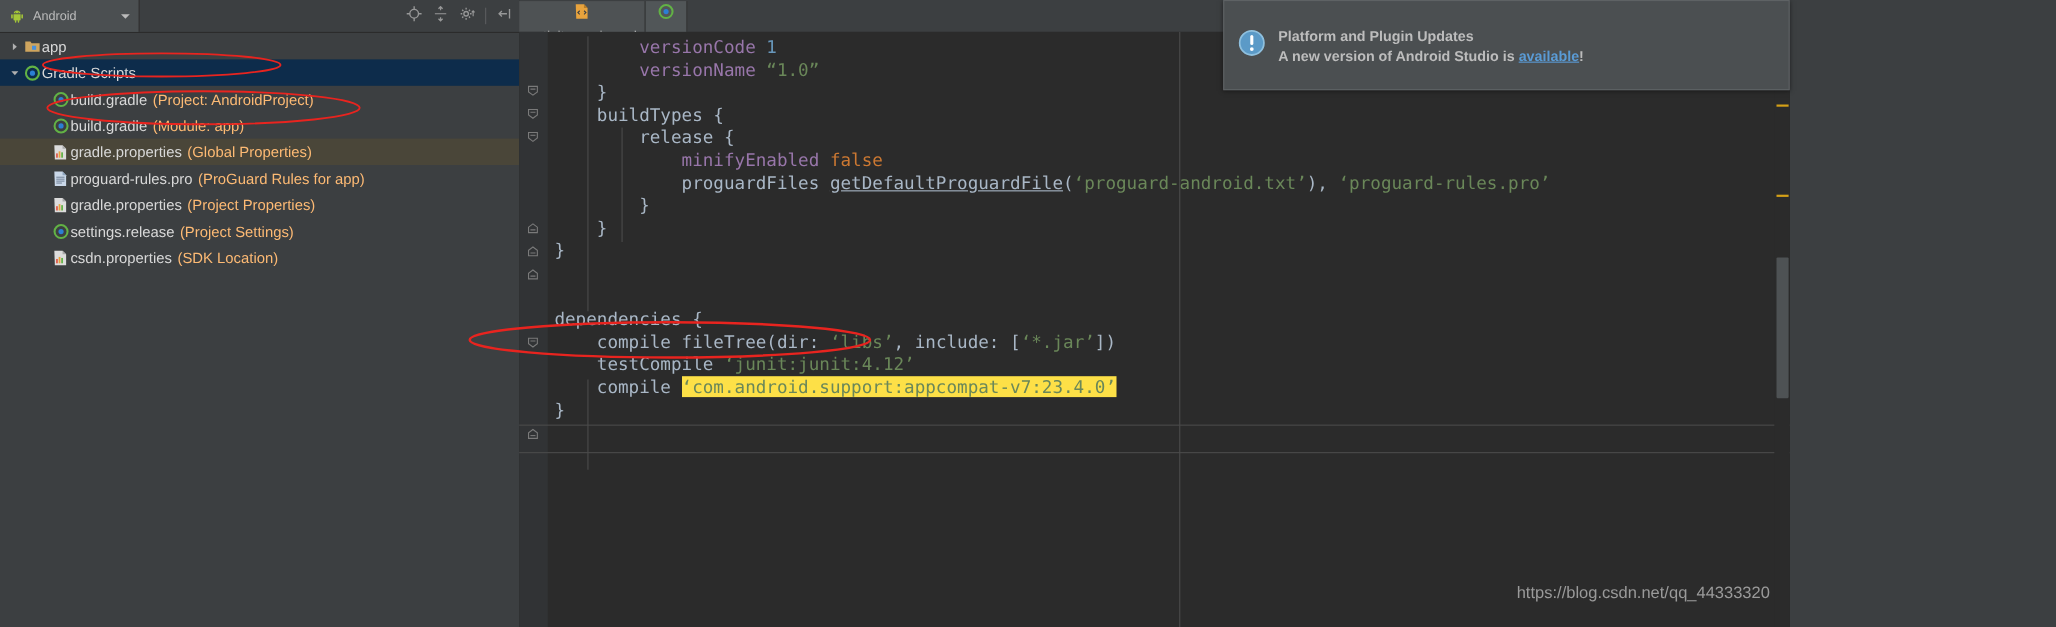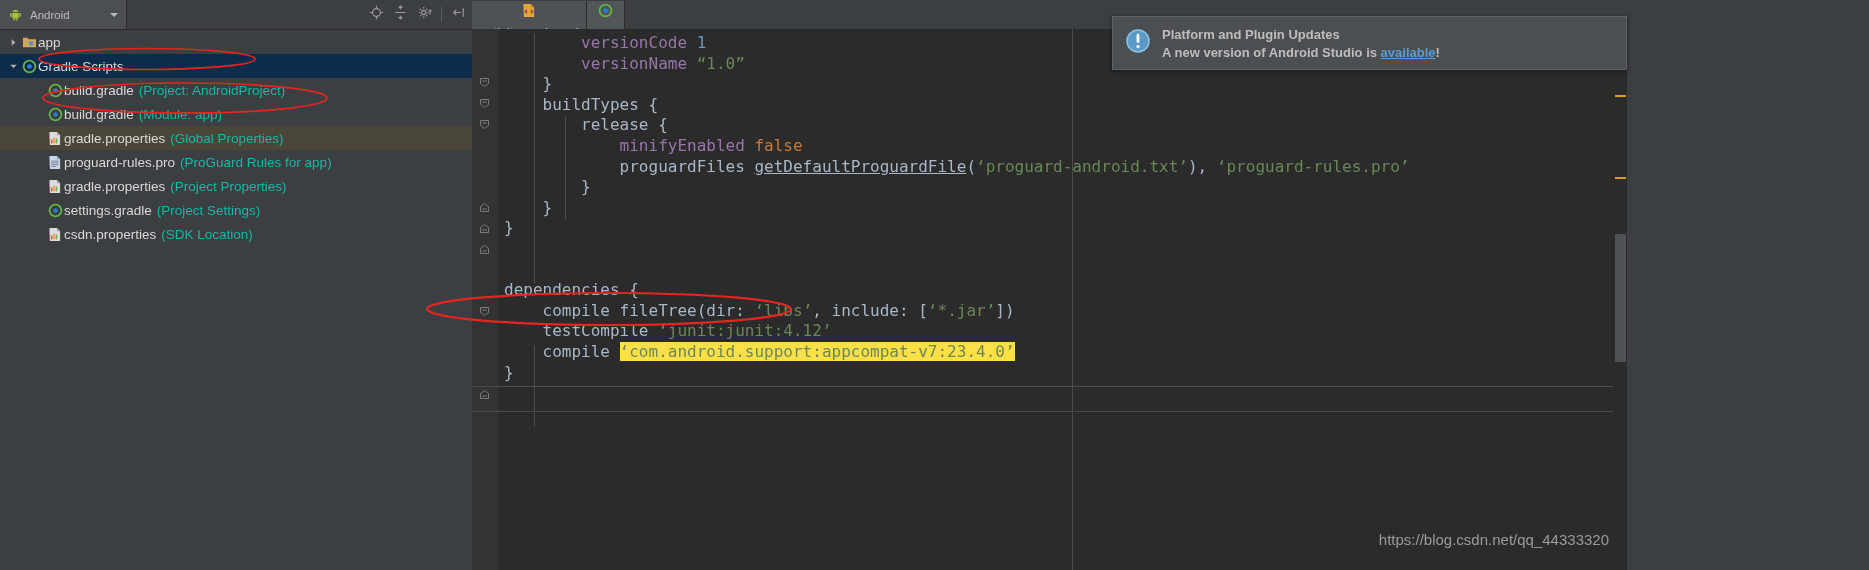--- a/index.html
+++ b/index.html
@@ -25,21 +25,21 @@
   
   .tree{position:absolute;top:30px;left:0;right:0;bottom:0;overflow:hidden;}
   .row{position:relative;height:24px;display:flex;align-items:center;
        font-size:13.5px;color:#bbbbbb;white-space:nowrap;padding-left:6px;}
   .row.sel{background:#0d2c4b;}
   .row.hover{background:#4a4639;}
   .arrow{width:14px;display:flex;justify-content:center;align-items:center;flex:0 0 14px;}
   .arrow svg{display:block;}
   .ic{width:18px;flex:0 0 18px;display:flex;justify-content:center;align-items:center;}
   .name{color:#d8d8d8;}
-  .meta{color:#14b8a6;margin-left:5px;}
+  .meta{color:#fdba74;margin-left:5px;}
   .ind1{padding-left:6px;}
   .ind2{padding-left:46px;}
 
   
   .editor{position:absolute;left:472px;top:0;right:0;bottom:0;background:#2b2b2b;}
   .tabbar{height:29px;background:#3c3f41;display:flex;align-items:flex-end;
           border-bottom:1px solid #2b2b2b;}
   .tab{display:flex;align-items:center;height:28px;padding:0 7px 0 8px;gap:6px;
        font-size:13px;color:#bbbbbb;border-right:1px solid #2b2b2b;background:#4e5254;flex-direction:column;}
   .tab.active{background:#515658;color:#e6e6e6;}
@@ -70,24 +70,24 @@
   .mark{position:absolute;right:1px;width:11px;height:2px;background:#d4a017;}
   .thumb{position:absolute;right:1px;width:11px;background:#4e5254;border-radius:1px;}
 
   
   .hsplit{position:absolute;left:0;right:0;height:1px;background:#4b4b4b;}
 
   
   .ann{position:absolute;pointer-events:none;}
 
   
-  .balloon{position:absolute;right:0;top:16px;width:489px;height:52px;
+  .balloon{position:absolute;right:0;top:0;width:489px;height:52px;
            background:#4b4f51;border:1px solid #5e6264;
            box-shadow:0 1px 4px rgba(0,0,0,.5);
-           display:flex;align-items:center;padding:0 12px;gap:11px;}
+           display:flex;align-items:center;padding:14px 12px;gap:11px;}
   .balloon-txt{display:flex;flex-direction:column;gap:3px;}
   .b1{font-size:13px;font-weight:bold;color:#bdbdbd;}
   .b2{font-size:13px;font-weight:bold;color:#bdbdbd;}
   .b2 a{color:#5a9bd5;text-decoration:underline;text-align:center;}
 
   
   .wm{position:absolute;right:18px;bottom:22px;font-size:15px;color:#9a9a9a;
       font-family:"Liberation Sans",sans-serif;}
 </style>
 </head>
@@ -240,21 +240,21 @@
         <span class="meta">(Project Properties)</span>
       </div>
 
       <div class="row ind2">
         <span class="ic">
           <svg width="15" height="15" viewBox="0 0 16 16">
             <circle cx="8" cy="8" r="6.3" fill="none" stroke="#62b245" stroke-width="2"></circle>
             <circle cx="8" cy="8" r="2.5" fill="#2b7fd4"></circle>
           </svg>
         </span>
-        <span class="name">settings.gradle</span>
+        <span class="name">settings.release</span>
         <span class="meta">(Project Settings)</span>
       </div>
 
       <div class="row ind2">
         <span class="ic">
           <svg width="14" height="15" viewBox="0 0 15 16">
             <path d="M1.5 1h8l3.5 3.5V15h-11z" fill="#dcdcdc"></path>
             <path d="M9.5 1 13 4.5H9.5z" fill="#a8a8a8"></path>
             <rect x="3.2" y="9" width="1.7" height="4.2" fill="#e05a4a"></rect>
             <rect x="5.7" y="7" width="1.7" height="6.2" fill="#e8a33d"></rect>

